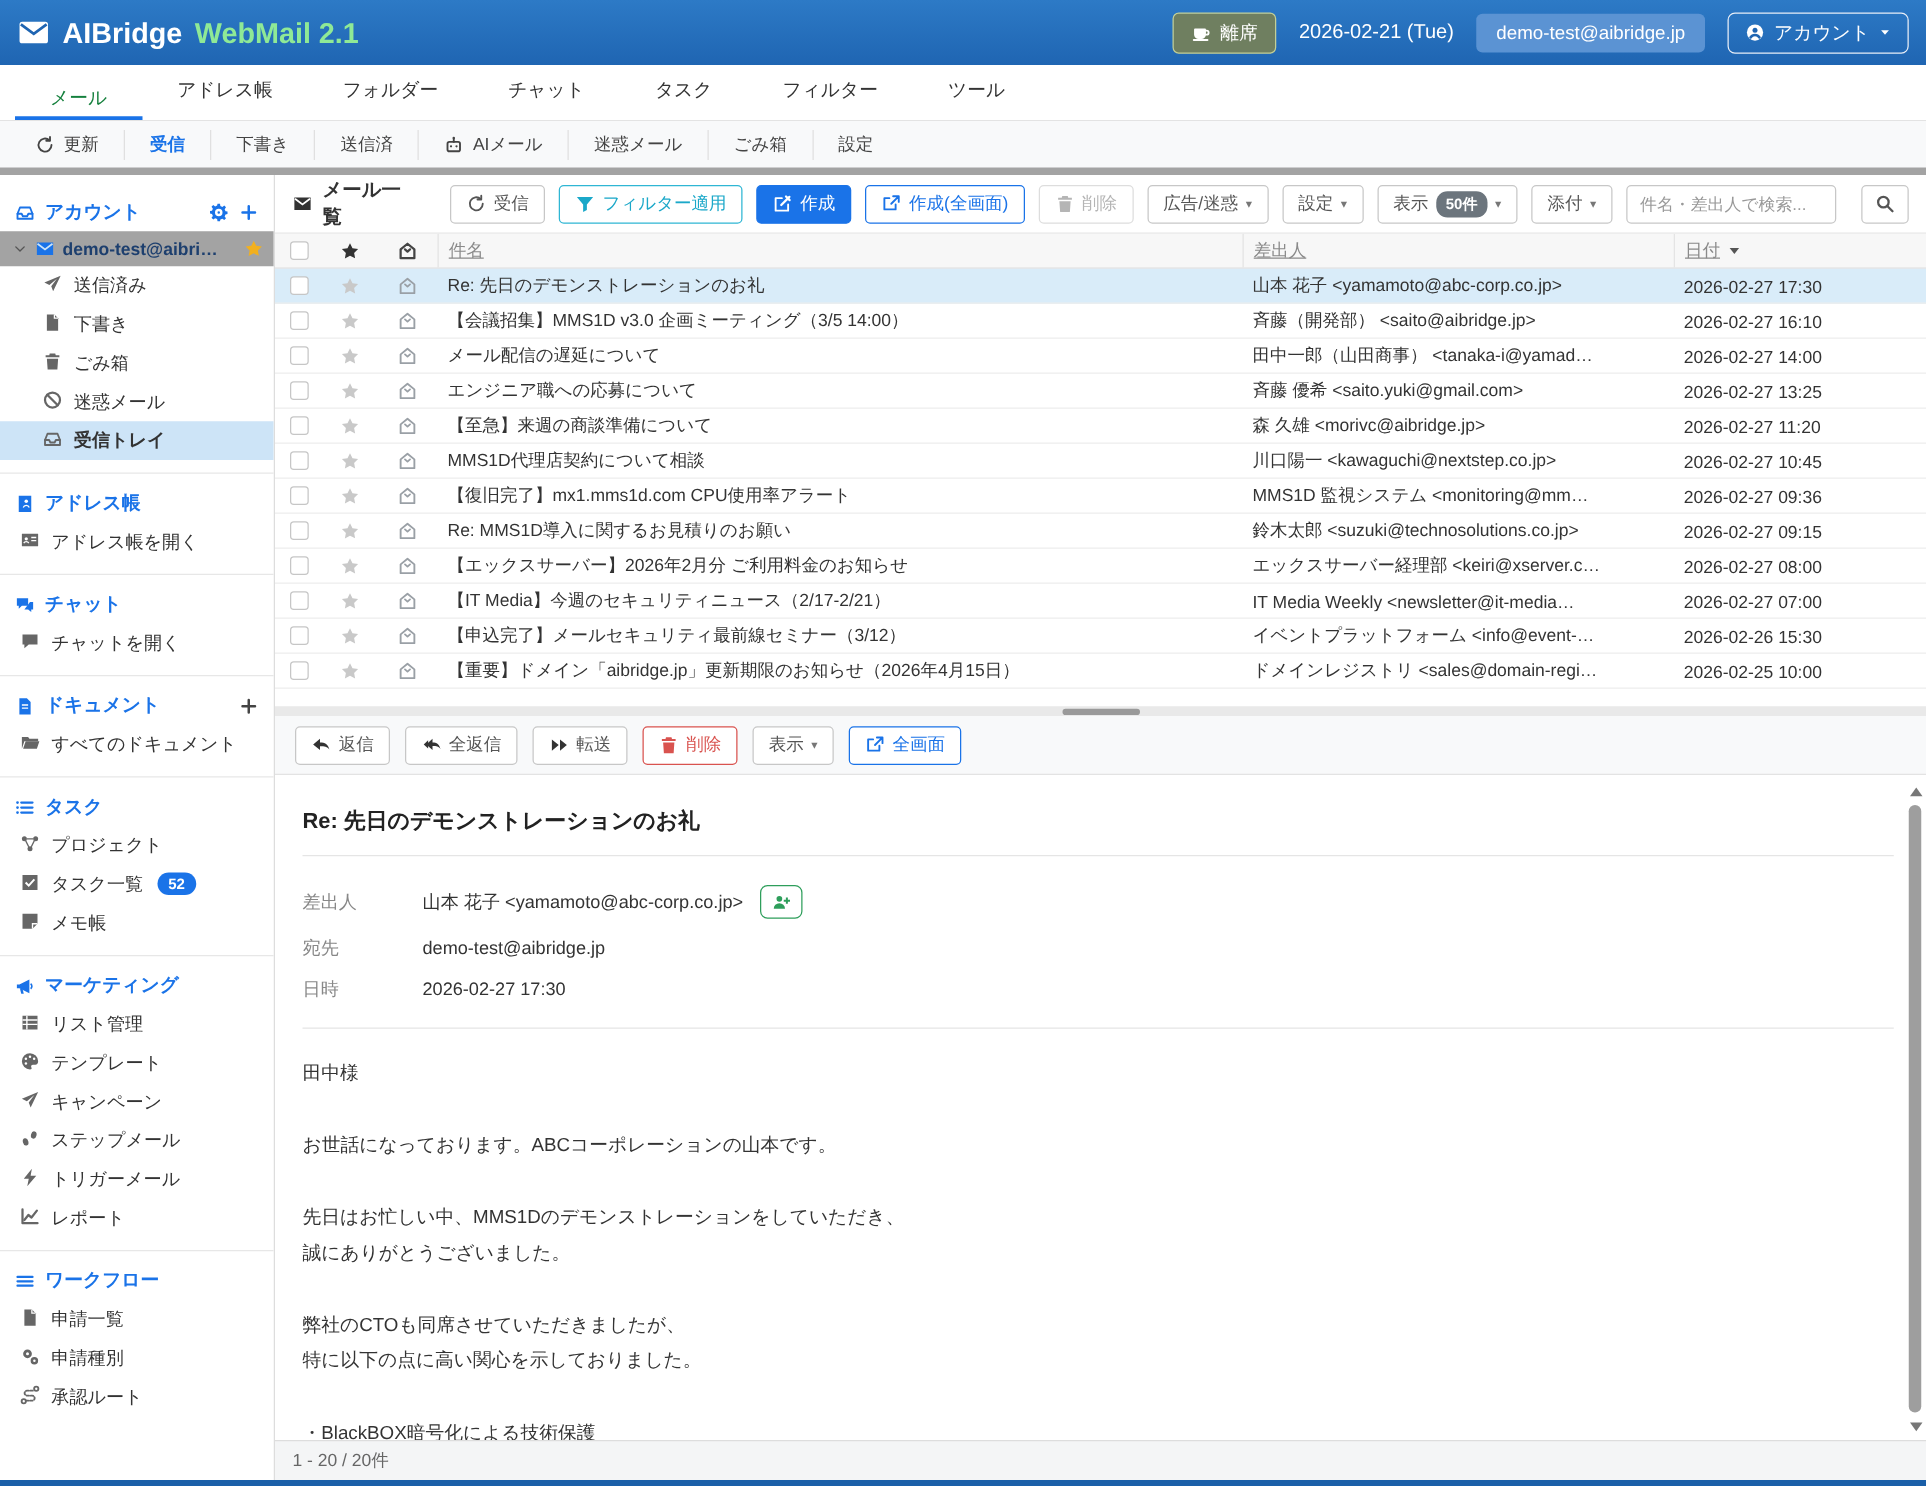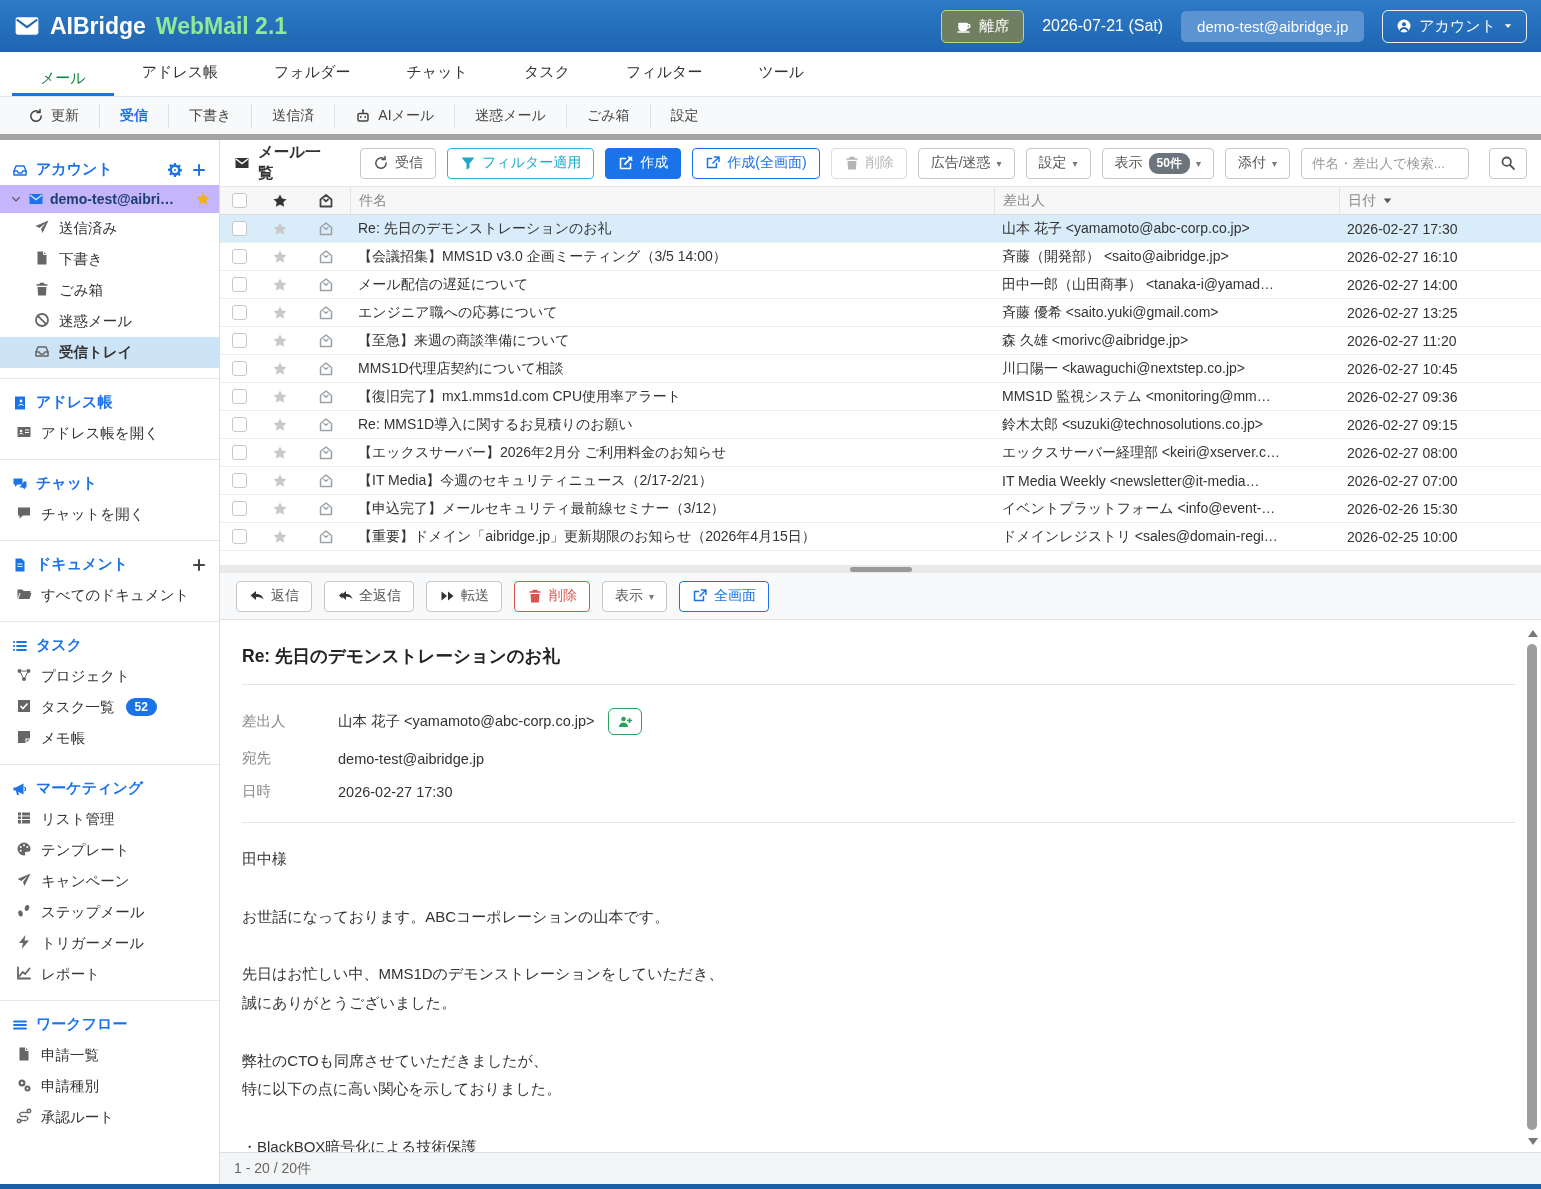--- a/index.html
+++ b/index.html
@@ -36,21 +36,21 @@
   
   .content { flex:1; display:flex; min-height:0; }
 
   
   .sidebar { width:220px; flex:none; background:#fff; border-right:1px solid #ddd; overflow:hidden; padding-top:6px; }
   .side-section { padding:8px 0 10px 0; border-bottom:1px solid #e7e7e7; }
   .side-section:last-child { border-bottom:none; }
   .side-head { display:flex; align-items:center; gap:8px; color:#1a73e8; font-weight:bold; font-size:15px; padding:6px 12px; }
   .side-head .spacer { flex:1; }
   .side-head .hbtn { color:#1a73e8; background:none; border:none; cursor:pointer; display:flex; }
-  .acct-row { display:flex; align-items:center; gap:6px; background:#c4b5fd; padding:6px 8px 6px 10px; color:#1d3f6e; font-weight:bold; font-size:14px; cursor:pointer; }
+  .acct-row { display:flex; align-items:center; gap:6px; background:#a3a3a3; padding:6px 8px 6px 10px; color:#1d3f6e; font-weight:bold; font-size:14px; cursor:pointer; }
   .acct-row .mail-ic { color:#1a73e8; }
   .acct-row .star-y { color:#f2b01e; margin-left:auto; }
   .side-item { display:flex; align-items:flex-start; gap:9px; padding:6px 12px 6px 34px; font-size:14.5px; color:#333; cursor:pointer; }
   .side-item .ic, .side-item .icf { color:#666; }
   .side-item.selected { background:#cde4f7; font-weight:bold; }
   .side-item.toplevel { padding-left:16px; }
   .count-badge { background:#1a73e8; color:#fff; border-radius:10px; font-size:12px; font-weight:bold; padding:2px 9px; margin-left:2px; }
 
   
   .main { flex:1; display:flex; flex-direction:column; min-width:0; background:#fff; }
@@ -76,21 +76,21 @@
   .mrow { display:flex; align-items:center; height:28px; border-bottom:1px solid #ededed; cursor:pointer; font-size:14px; }
   .mrow.thead { background:#f7f7f7; color:#8a8a8a; cursor:default; border-bottom:1px solid #ddd; }
   .mrow.selected { background:#d9ecf9; }
   .col-check { width:38px; display:flex; justify-content:center; flex:none; }
   .col-star { width:44px; display:flex; justify-content:center; flex:none; }
   .col-env { width:48px; display:flex; justify-content:center; flex:none; }
   .col-subject { flex:1; min-width:0; padding:0 8px; white-space:nowrap; overflow:hidden; text-overflow:ellipsis; }
   .col-sender { width:345px; flex:none; padding:0 8px; white-space:nowrap; overflow:hidden; text-overflow:ellipsis; }
   .col-date { width:202px; flex:none; padding:0 8px; white-space:nowrap; display:flex; align-items:center; gap:6px; }
   .thead .col-star, .thead .col-env { color:#444; }
-  .thead .col-subject, .thead .col-sender, .thead .col-date { border-left:1px solid #e4e4e4; height:100%; display:flex; align-items:center; }
+  .thead .col-subject, .thead .col-sender, .thead .col-date { border-left:1px solid #e4e4e4; height:100%; display:flex; align-items:center;text-decoration:underline; }
   .cbx { width:15px; height:15px; border:1px solid #c6c6c6; border-radius:3px; background:#fff; }
   .row-star { color:#c9c9c9; }
   .row-env { color:#9aa0a6; }
   .sort-caret { color:#555; }
 
   
   .splitter { height:8px; flex:none; background:#e9e9e9; display:flex; align-items:center; justify-content:center; }
   .splitter .grip { width:62px; height:5px; background:#9a9a9a; border-radius:3px; cursor:row-resize; }
 
   
@@ -136,21 +136,21 @@
     </div>
     <div class="top-right">
       <button class="away-btn">
         <svg class="ic" viewBox="0 0 16 16" style="stroke:#fff">
             <path d="M3 5.5h8v4a3 3 0 0 1-3 3H6a3 3 0 0 1-3-3z" fill="#fff"></path>
             <path d="M11 6.5h1.3a1.6 1.6 0 0 1 0 3.2H11"></path>
             <path d="M2 14h11"></path>
           </svg>
         <span>離席</span>
       </button>
-      <span class="top-date">2026-07-21 (Sat)</span>
+      <span class="top-date">2026-02-21 (Tue)</span>
       <span class="email-pill">demo-test@aibridge.jp</span>
       <button class="account-btn">
         <svg class="ic" viewBox="0 0 16 16" style="stroke:#fff">
             <circle cx="8" cy="8" r="6.5" fill="#fff" stroke="none"></circle>
             <circle cx="8" cy="6.2" r="2" fill="#1f65b2" stroke="none"></circle>
             <path d="M4.4 12a4.2 4.2 0 0 1 7.2 0" stroke="#1f65b2" stroke-width="2" fill="none"></path>
           </svg>
         <span>アカウント</span>
         <svg class="icf" viewBox="0 0 16 16" style="width:10px;height:10px;fill:#fff">
             <path d="M3 5h10l-5 6z"></path>

